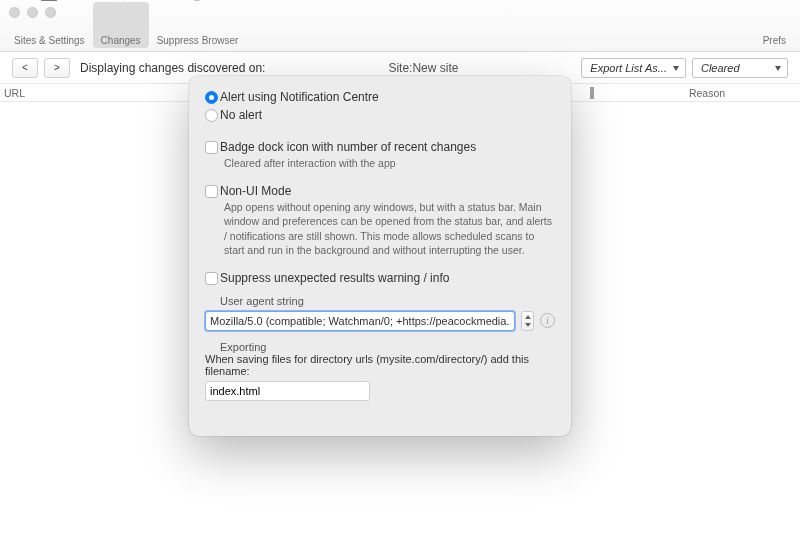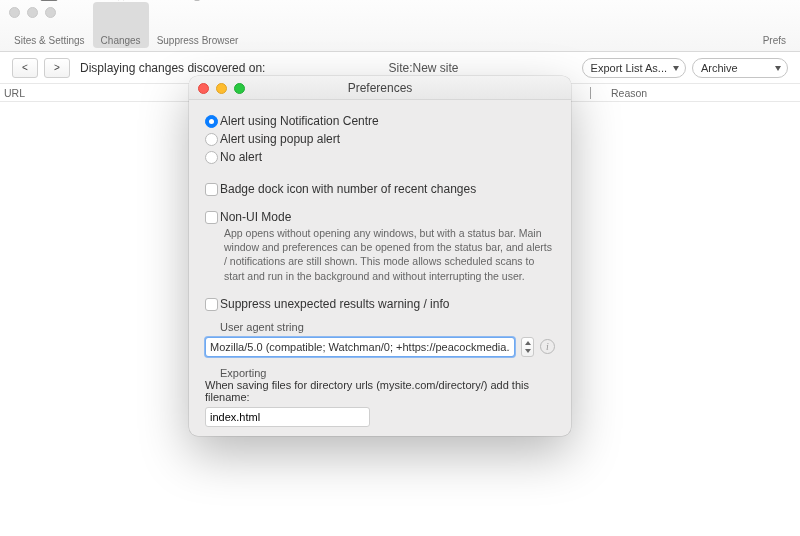--- a/index.html
+++ b/index.html
@@ -27,28 +27,28 @@
       height: 32px; border-bottom: 1px solid #e8e8e8; display:flex; align-items:center;
       padding: 0 12px; gap: 6px; font-size: 12px; color:#333;
     }
     .nav-btn {
       width: 26px; height: 20px; border:1px solid #cfcfcf; border-radius:3px; background: linear-gradient(#fff,#f3f3f3);
       font-size:10px; display:flex; align-items:center; justify-content:center; color:#444; cursor:pointer;
     }
     .subbar-text { margin-left: 4px; color:#333;}
     .site-label { margin-left: auto; margin-right: auto; display:flex; color:#555;}
     .dropdown-btn {
-      height: 20px; border:1px solid #c5c5c5; border-radius:10px; background:#fff; font-size:11px;
-      padding: 0 18px 0 8px; position:relative; display:flex; align-items:center; min-width:100px; cursor:pointer;
+      height: 20px; border:1px solid #c5c5c5; border-radius:2px; background:#fff; font-size:11px;
+      padding: 0 18px 0 8px; position:relative; display:flex; align-items:center; min-width:100px; cursor:pointer;font-style:italic;
     }
     .dropdown-btn::after { content:""; position:absolute; right:6px; top:7px; border-left:3px solid transparent; border-right:3px solid transparent; border-top:5px solid #555;}
     
     .col-headers { height:18px; border-bottom:1px solid #e8e8e8; display:flex; font-size:10.5px; color:#666; align-items:center;}
     .col-url { width: 590px; padding-left: 4px;}
-    .col-reason { flex:1; padding-left:20px; border-left:1px solid #a3a3a3;}
+    .col-reason { flex:1; padding-left:20px; border-left:4px solid #a3a3a3;text-align:center;}
     
     
     .pref-window {
       position:absolute; left: 189px; top: 76px; width: 382px; height: 360px;
       background: #edecec; border-radius: 9px; box-shadow: 0 18px 50px rgba(0,0,0,0.28), 0 0 0 0.5px rgba(0,0,0,0.15);
       overflow: hidden;
     }
     .pref-titlebar {
       height: 24px; background: linear-gradient(#f3f3f3,#e8e8e8); border-bottom:1px solid #d7d7d7;
       position:relative; display:flex; align-items:center; justify-content:center;
@@ -143,58 +143,47 @@
 
   <div class="subbar">
     <div class="nav-btn">&lt;</div>
     <div class="nav-btn">&gt;</div>
     <span class="subbar-text">Displaying changes discovered on:</span>
     <div class="site-label">
       <span>Site:</span>
       <span>New site</span>
     </div>
     <div class="dropdown-btn">Export List As...</div>
-    <div class="dropdown-btn" style="min-width:96px">Archive</div>
+    <div class="dropdown-btn" style="min-width:96px">Cleared</div>
   </div>
 
   <div class="col-headers">
     <div class="col-url">URL</div>
     <div class="col-reason">Reason</div>
   </div>
 
   <div class="pref-window">
-    <div class="pref-titlebar">
-      <div class="traffic-lights-pref">
-        <div class="traffic-dot td-red"></div>
-        <div class="traffic-dot td-yellow"></div>
-        <div class="traffic-dot td-green"></div>
-      </div>
-      <span class="pref-title">Preferences</span>
-    </div>
 
     <div class="pref-body">
       <div class="radio-row">
         <div class="radio selected"></div>
         <span>Alert using Notification Centre</span>
       </div>
       <div class="radio-row">
         <div class="radio"></div>
-        <span>Alert using popup alert</span>
-      </div>
-      <div class="radio-row">
-        <div class="radio"></div>
         <span>No alert</span>
       </div>
 
       <div class="section-gap"></div>
 
       <div class="check-row">
         <div class="checkbox"></div>
         <span>Badge dock icon with number of recent changes</span>
       </div>
+      <div class="help-text">Cleared after interaction with the app</div>
 
       <div style="height:10px"></div>
 
       <div class="check-row">
         <div class="checkbox"></div>
         <span>Non-UI Mode</span>
       </div>
       <div class="help-text">App opens without opening any windows, but with a status bar. Main window and preferences can be opened from the status bar, and alerts / notifications are still shown. This mode allows scheduled scans to start and run in the background and without interrupting the user.</div>
 
       <div style="height:10px"></div>

